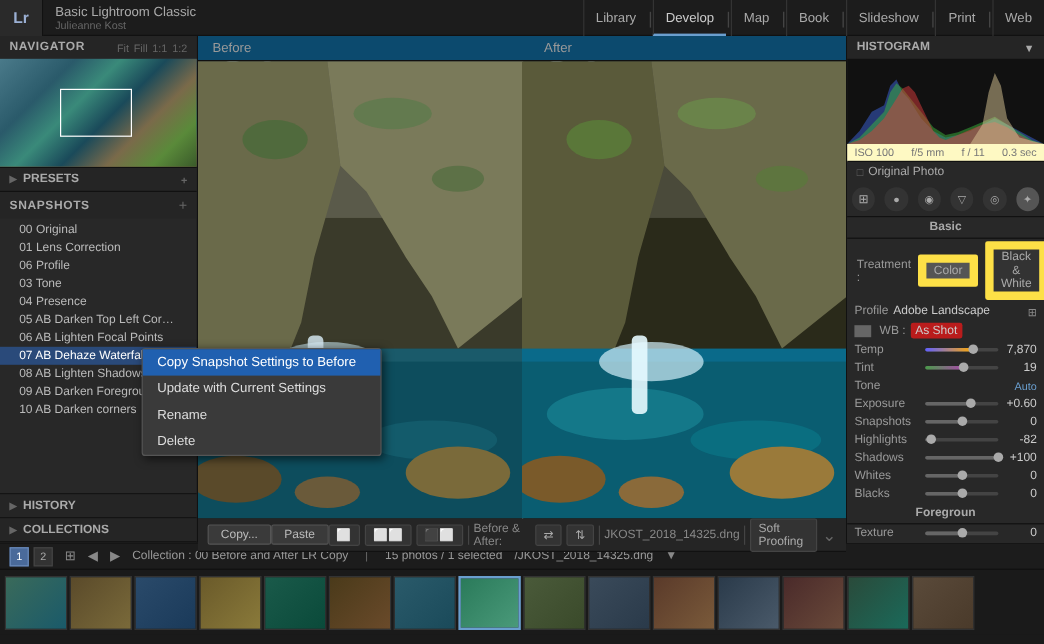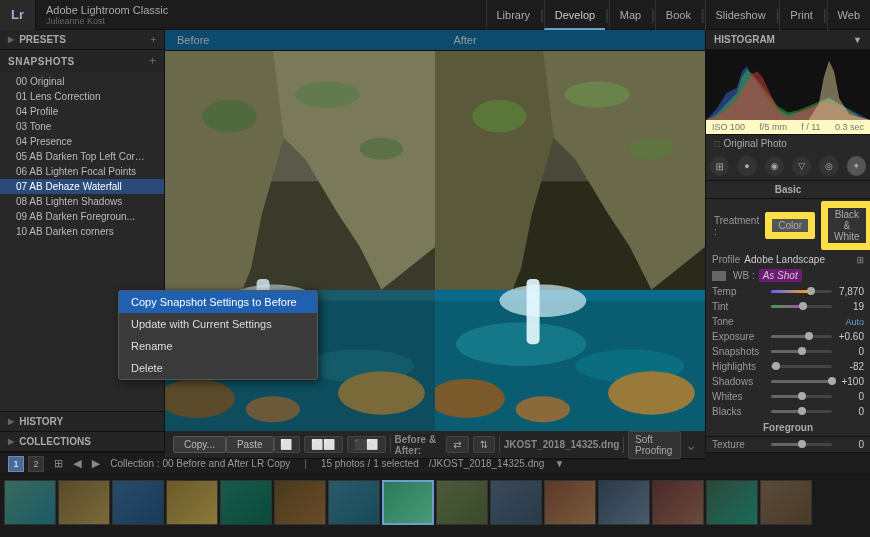--- a/index.html
+++ b/index.html
@@ -225,21 +225,21 @@
     .toolbar-btn {
       padding: 2px 6px;
       background: #333;
       border: 1px solid #444;
       border-radius: 2px;
       color: #aaa;
       font-size: 10px;
       cursor: pointer;
     }
     .toolbar-sep { width: 1px; height: 16px; background: #444; }
-    .toolbar-text { font-size: 10px; color: #888; font-weight: bold; }
+    .toolbar-text { font-size: 10px; color: #888; }
 
     
     #right-panel {
       width: 165px;
       background: #282828;
       border-left: 1px solid #111;
       overflow-y: auto;
       overflow-x: hidden;
     }
     #right-panel::-webkit-scrollbar { width: 4px; }
@@ -360,26 +360,25 @@
     .row-2col {
       display: flex;
       align-items: center;
       padding: 2px 6px;
       gap: 4px;
     }
     .small-label { font-size: 10px; color: #999; }
     .small-val {
       font-size: 10px;
       color: #ccc;
-      background: #701a75;
+      background: #b91c1c;
       padding: 1px 4px;
       border-radius: 2px;
       min-width: 30px;
       text-align: left;
-      font-style: italic;
     }
     .wb-swatch {
       width: 14px;
       height: 10px;
       background: #666;
       margin-right: 3px;
     }
     .auto-label {
       margin-left: auto;
       font-size: 9px;
@@ -496,21 +495,21 @@
       width: 100%;
       height: 100%;
     }
   </style>
 </head>
 <body>
 
 <div id="top-bar">
   <div id="lr-logo">Lr</div>
   <div id="app-info">
-    <div id="app-title">Adobe Lightroom Classic</div>
+    <div id="app-title">Basic Lightroom Classic</div>
     <div id="app-subtitle">Julieanne Kost</div>
   </div>
   <div id="top-nav">
     <span class="top-nav-item">Library</span>
     <span class="top-nav-sep">|</span>
     <span class="top-nav-item active">Develop</span>
     <span class="top-nav-sep">|</span>
     <span class="top-nav-item">Map</span>
     <span class="top-nav-sep">|</span>
     <span class="top-nav-item">Book</span>
@@ -520,39 +519,54 @@
     <span class="top-nav-item">Print</span>
     <span class="top-nav-sep">|</span>
     <span class="top-nav-item">Web</span>
   </div>
 </div>
 
 <div id="main">
 
   <div id="left-panel">
 
+    <div class="panel-section">
+      <div class="panel-header">
+        <span class="section-title">Navigator</span>
+        <div class="icons">
+          <span>Fit</span>
+          <span>Fill</span>
+          <span>1:1</span>
+          <span>1:2</span>
+        </div>
+      </div>
+      <div class="navigator-preview">
+        <div class="nav-preview-inner"></div>
+        <div class="nav-preview-box"></div>
+      </div>
+    </div>
 
     <div class="panel-section-collapsed">
       <span class="arrow">▶</span>
       <span>Presets</span>
       <span style="margin-left:auto;font-size:9px;color:#666;">+</span>
     </div>
 
     <div class="panel-section" style="flex:1;overflow:hidden;display:flex;flex-direction:column;">
       <div class="panel-header">
         <span class="section-title">Snapshots</span>
         <div class="icons">
           <span style="font-size:12px;">+</span>
         </div>
       </div>
       <div class="snapshot-list" style="overflow-y:auto;flex:1;">
 
       <div class="snapshot-item">00 Original</div>
           <div class="snapshot-item">01 Lens Correction</div>
-          <div class="snapshot-item">04 Profile</div>
+          <div class="snapshot-item">06 Profile</div>
           <div class="snapshot-item">03 Tone</div>
           <div class="snapshot-item">04 Presence</div>
           <div class="snapshot-item">05 AB Darken Top Left Corner</div>
           <div class="snapshot-item">06 AB Lighten Focal Points</div>
           <div class="snapshot-item selected">07 AB Dehaze Waterfall</div>
           <div class="snapshot-item">08 AB Lighten Shadows</div>
           <div class="snapshot-item">09 AB Darken Foregroun...</div>
           <div class="snapshot-item">10 AB Darken corners</div>
         </div>
     </div>

